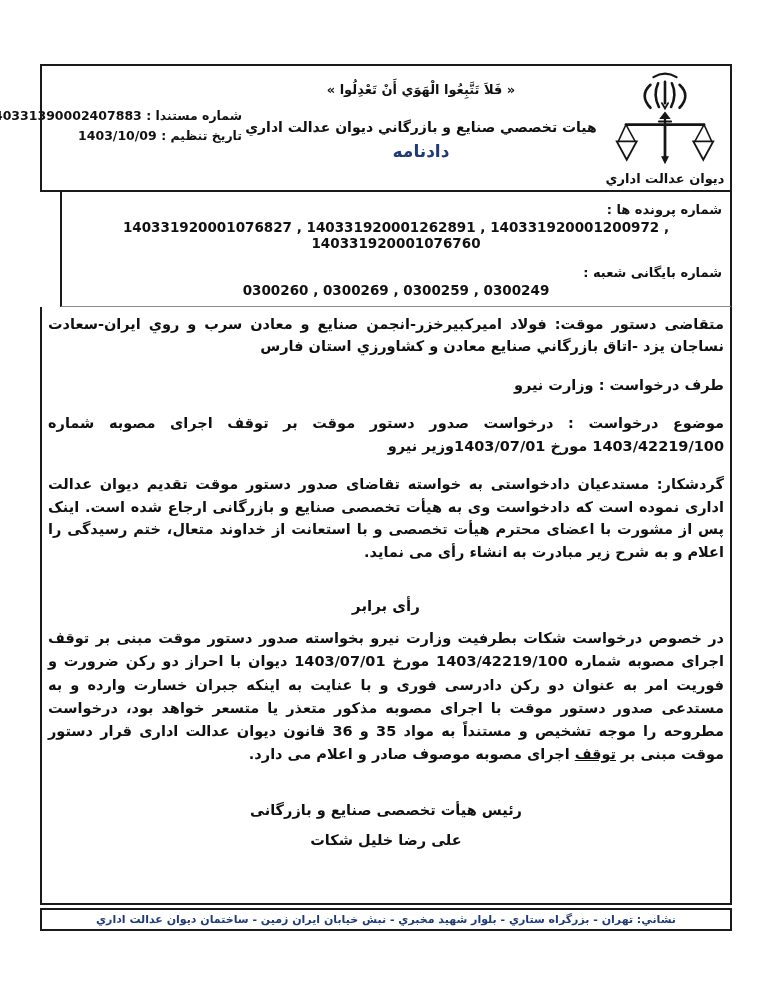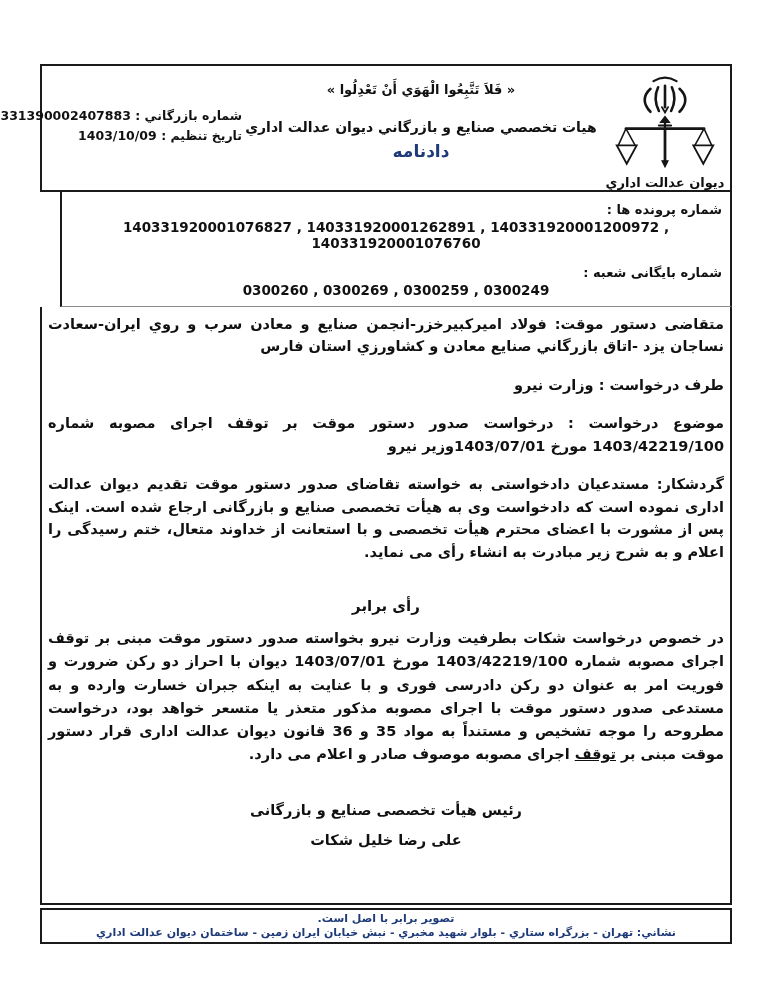--- a/index.html
+++ b/index.html
@@ -16,21 +16,21 @@
   }
   
   .header-box{
     border:2px solid #1a1a1a;
     height:128px;
     display:flex;flex-direction:row;
     box-sizing:border-box;
   }
   .emblem-col{
     width:130px;flex:0 0 130px;
-    display:flex;flex-direction:column;align-items:center;justify-content:flex-end;
+    display:flex;flex-direction:column;align-items:center;justify-content:center;
     padding-top:0;box-sizing:border-box;
   }
   .emblem-caption{
     font-size:13px;font-weight:700;margin-top:-2px;white-space:nowrap;
   }
   .header-center{
     flex:1 1 auto;text-align:center;padding-top:16px;box-sizing:border-box;
   }
   .quote{font-size:13px;font-weight:700;}
   .org-line{font-size:14px;font-weight:700;margin-top:22px;}
@@ -125,21 +125,21 @@
     </div>
 
     <div class="header-center">
       <div class="quote">« فَلاَ تَتَّبِعُوا الْهَوَي أَنْ تَعْدِلُوا »</div>
       <div class="org-line">هیات تخصصي صنایع و بازرگاني دیوان عدالت اداري</div>
       <div class="doc-type">دادنامه</div>
     </div>
 
     <div class="header-left">
       <div class="hdr-meta">
-        <span>شماره بازرگاني :</span>
+        <span>شماره مستندا :</span>
         <span class="num">140331390002407883</span>
       </div>
       <div class="hdr-meta">
         <span>تاریخ تنظیم :</span>
         <span class="num">1403/10/09</span>
       </div>
     </div>
 
   </div>
 
@@ -161,17 +161,16 @@
 
     <p class="verdict"><span>در خصوص درخواست شکات بطرفیت وزارت نیرو بخواسته صدور دستور موقت مبنی بر توقف اجرای مصوبه شماره 1403/42219/100 مورخ 1403/07/01 دیوان با احراز دو رکن ضرورت و فوریت امر به عنوان دو رکن دادرسی فوری و با عنایت به اینکه جبران خسارت وارده و به مستدعی صدور دستور موقت با اجرای مصوبه مذکور متعذر یا متسعر خواهد بود، درخواست مطروحه را موجه تشخیص و مستنداً به مواد 35 و 36 قانون دیوان عدالت اداری قرار دستور موقت مبنی بر </span><span class="underlined">توقف</span><span> اجرای مصوبه موصوف صادر و اعلام می دارد.</span></p>
 
     <div class="sign-block">
       <div class="sign-title">رئیس هیأت تخصصی صنایع و بازرگانی</div>
       <div class="sign-name">علی رضا خلیل شکات</div>
     </div>
   </div>
 
   <div class="footer-box">
-    <div class="certified">تصویر برابر با اصل است.</div>
     <div class="address">نشاني:  تهران - بزرگراه ستاري - بلوار شهید مخبري - نبش خیابان ایران زمین - ساختمان دیوان عدالت اداري</div>
   </div>
 
 </div>
 
 </body></html>

